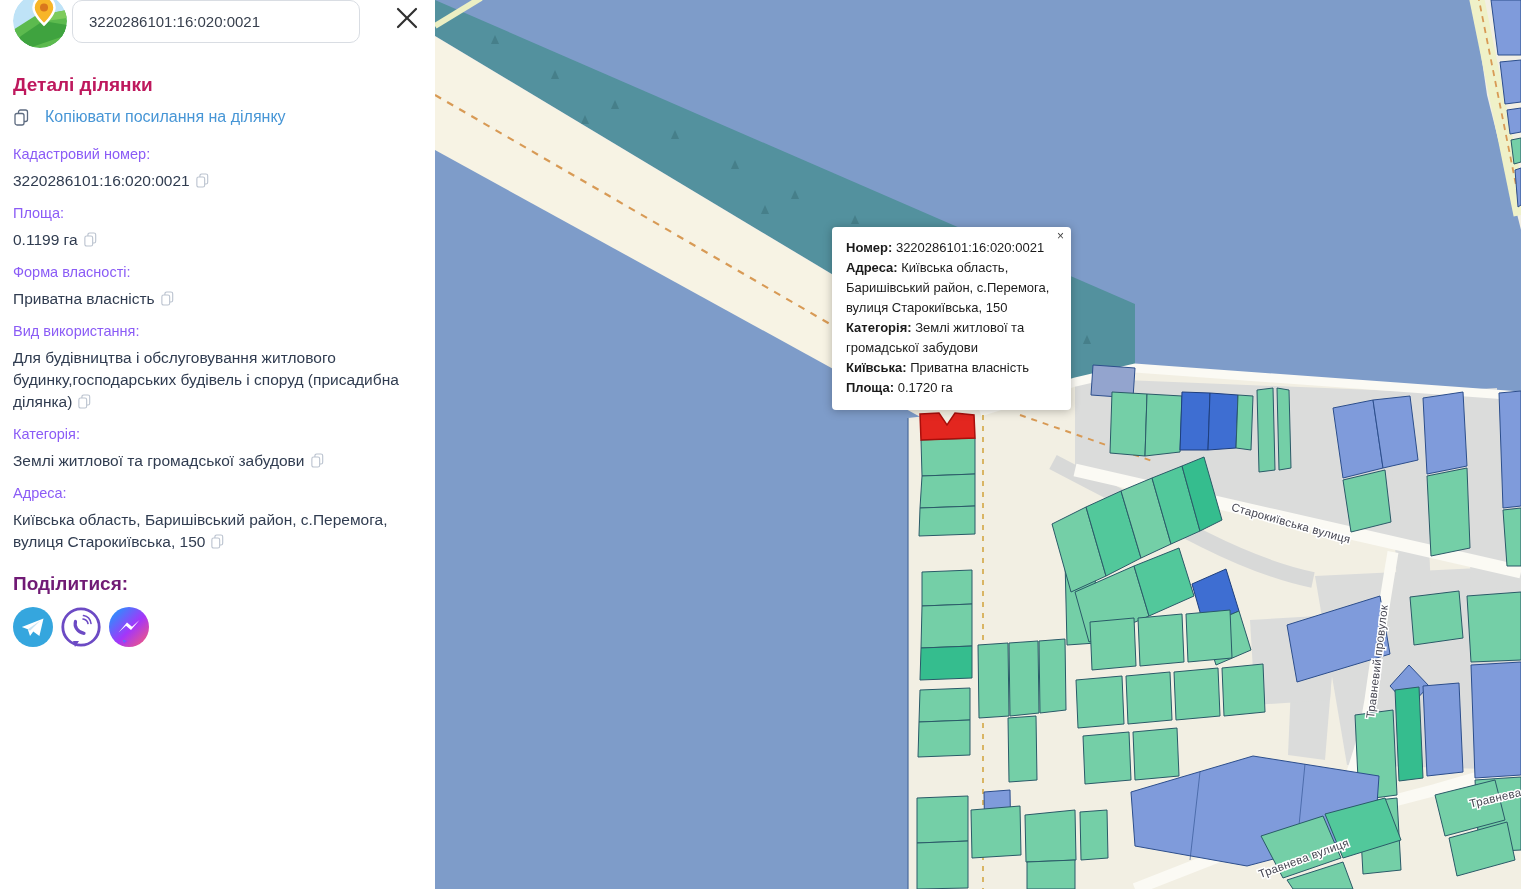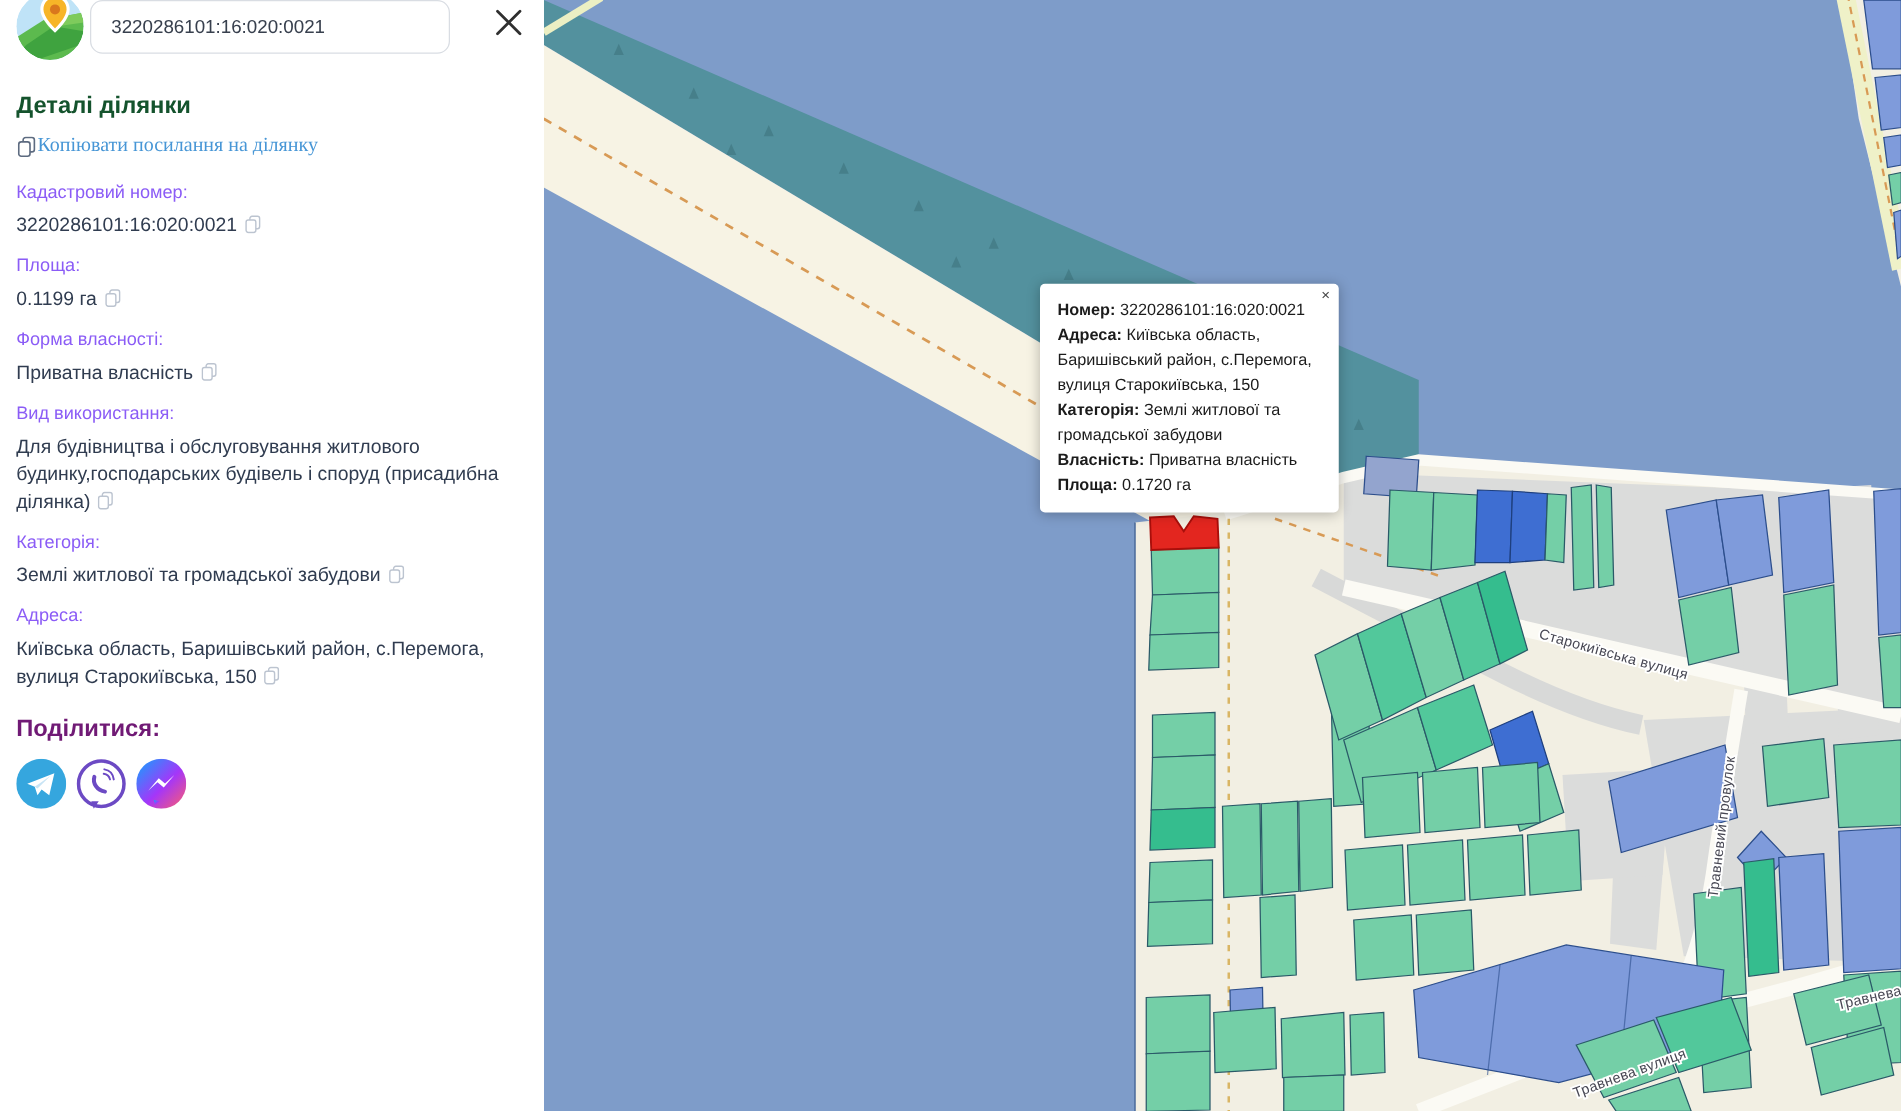--- a/index.html
+++ b/index.html
@@ -10,22 +10,22 @@
   .mapwrap{position:absolute;left:435px;top:0;width:1086px;height:889px;overflow:hidden;cursor:grab;}
   .mapwrap svg{position:absolute;left:0;top:0;display:block;}
   
   .search-row{position:relative;height:50px;}
   .logo{position:absolute;left:13px;top:-6px;width:54px;height:54px;border-radius:50%;overflow:hidden;}
   .search-input{position:absolute;left:72px;top:0;width:288px;height:43px;box-sizing:border-box;
     border:1px solid #d9dde3;border-radius:10px;padding:0 16px;font-size:15px;color:#38404e;
     font-family:"Liberation Sans",sans-serif;outline:none;background:#fff;}
   .close-btn{position:absolute;left:392px;top:4px;width:30px;height:30px;border:none;background:none;
     cursor:pointer;padding:0;}
-  .panel-title{margin:24px 13px 0 13px;font-size:19px;font-weight:700;color:#14532d;}
-  .copy-link{display:flex;align-items:center;gap:1px;margin:12px 13px 0 14px;cursor:pointer;font-family:Liberation Serif, serif;}
+  .panel-title{margin:24px 13px 0 13px;font-size:19px;font-weight:700;color:#be185d;}
+  .copy-link{display:flex;align-items:center;gap:16px;margin:12px 13px 0 14px;cursor:pointer;}
   .copy-link span{font-size:16px;color:#4796d6;}
   .fields{margin:20px 13px 0 13px;width:398px;}
   .field{margin-bottom:13px;}
   .field .lbl{font-size:14.5px;color:#8b5cf6;margin-bottom:8px;}
   .field .val{font-size:15.5px;color:#303c50;line-height:22px;}
   .copy-ic{display:inline-block;vertical-align:-2px;margin-left:6px;cursor:pointer;}
   .share-title{margin:20px 13px 0 13px;font-size:19px;font-weight:700;color:#701a75;}
   .share-row{display:flex;gap:8px;margin:12px 13px 0 13px;}
   .share-btn{width:40px;height:40px;border:none;background:none;padding:0;cursor:pointer;}
   
@@ -216,21 +216,21 @@
         <text class="street-label" x="870" y="862" text-anchor="middle" transform="rotate(-20 870 862)">Травнева вулиця</text>
         <text class="street-label" x="1082" y="797" text-anchor="middle" transform="rotate(-13 1082 797)">Травнева вулиця</text>
       </g>
     </svg>
 
     <div class="popup">
       <button class="popup-close">×</button>
       <p><b>Номер:</b> <span>3220286101:16:020:0021</span></p>
       <p><b>Адреса:</b> <span>Київська область, Баришівський район, с.Перемога, вулиця Старокиївська, 150</span></p>
       <p><b>Категорія:</b> <span>Землі житлової та громадської забудови</span></p>
-      <p><b>Власність:</b> <span>Приватна власність</span></p>
+      <p><b>Київська:</b> <span>Приватна власність</span></p>
       <p><b>Площа:</b> <span>0.1720 га</span></p>
     </div>
   </div>
 
   <div class="sidebar">
 
     <div class="search-row">
       <div class="logo">
         <svg width="54" height="54" viewBox="0 0 54 54">
           <defs>

